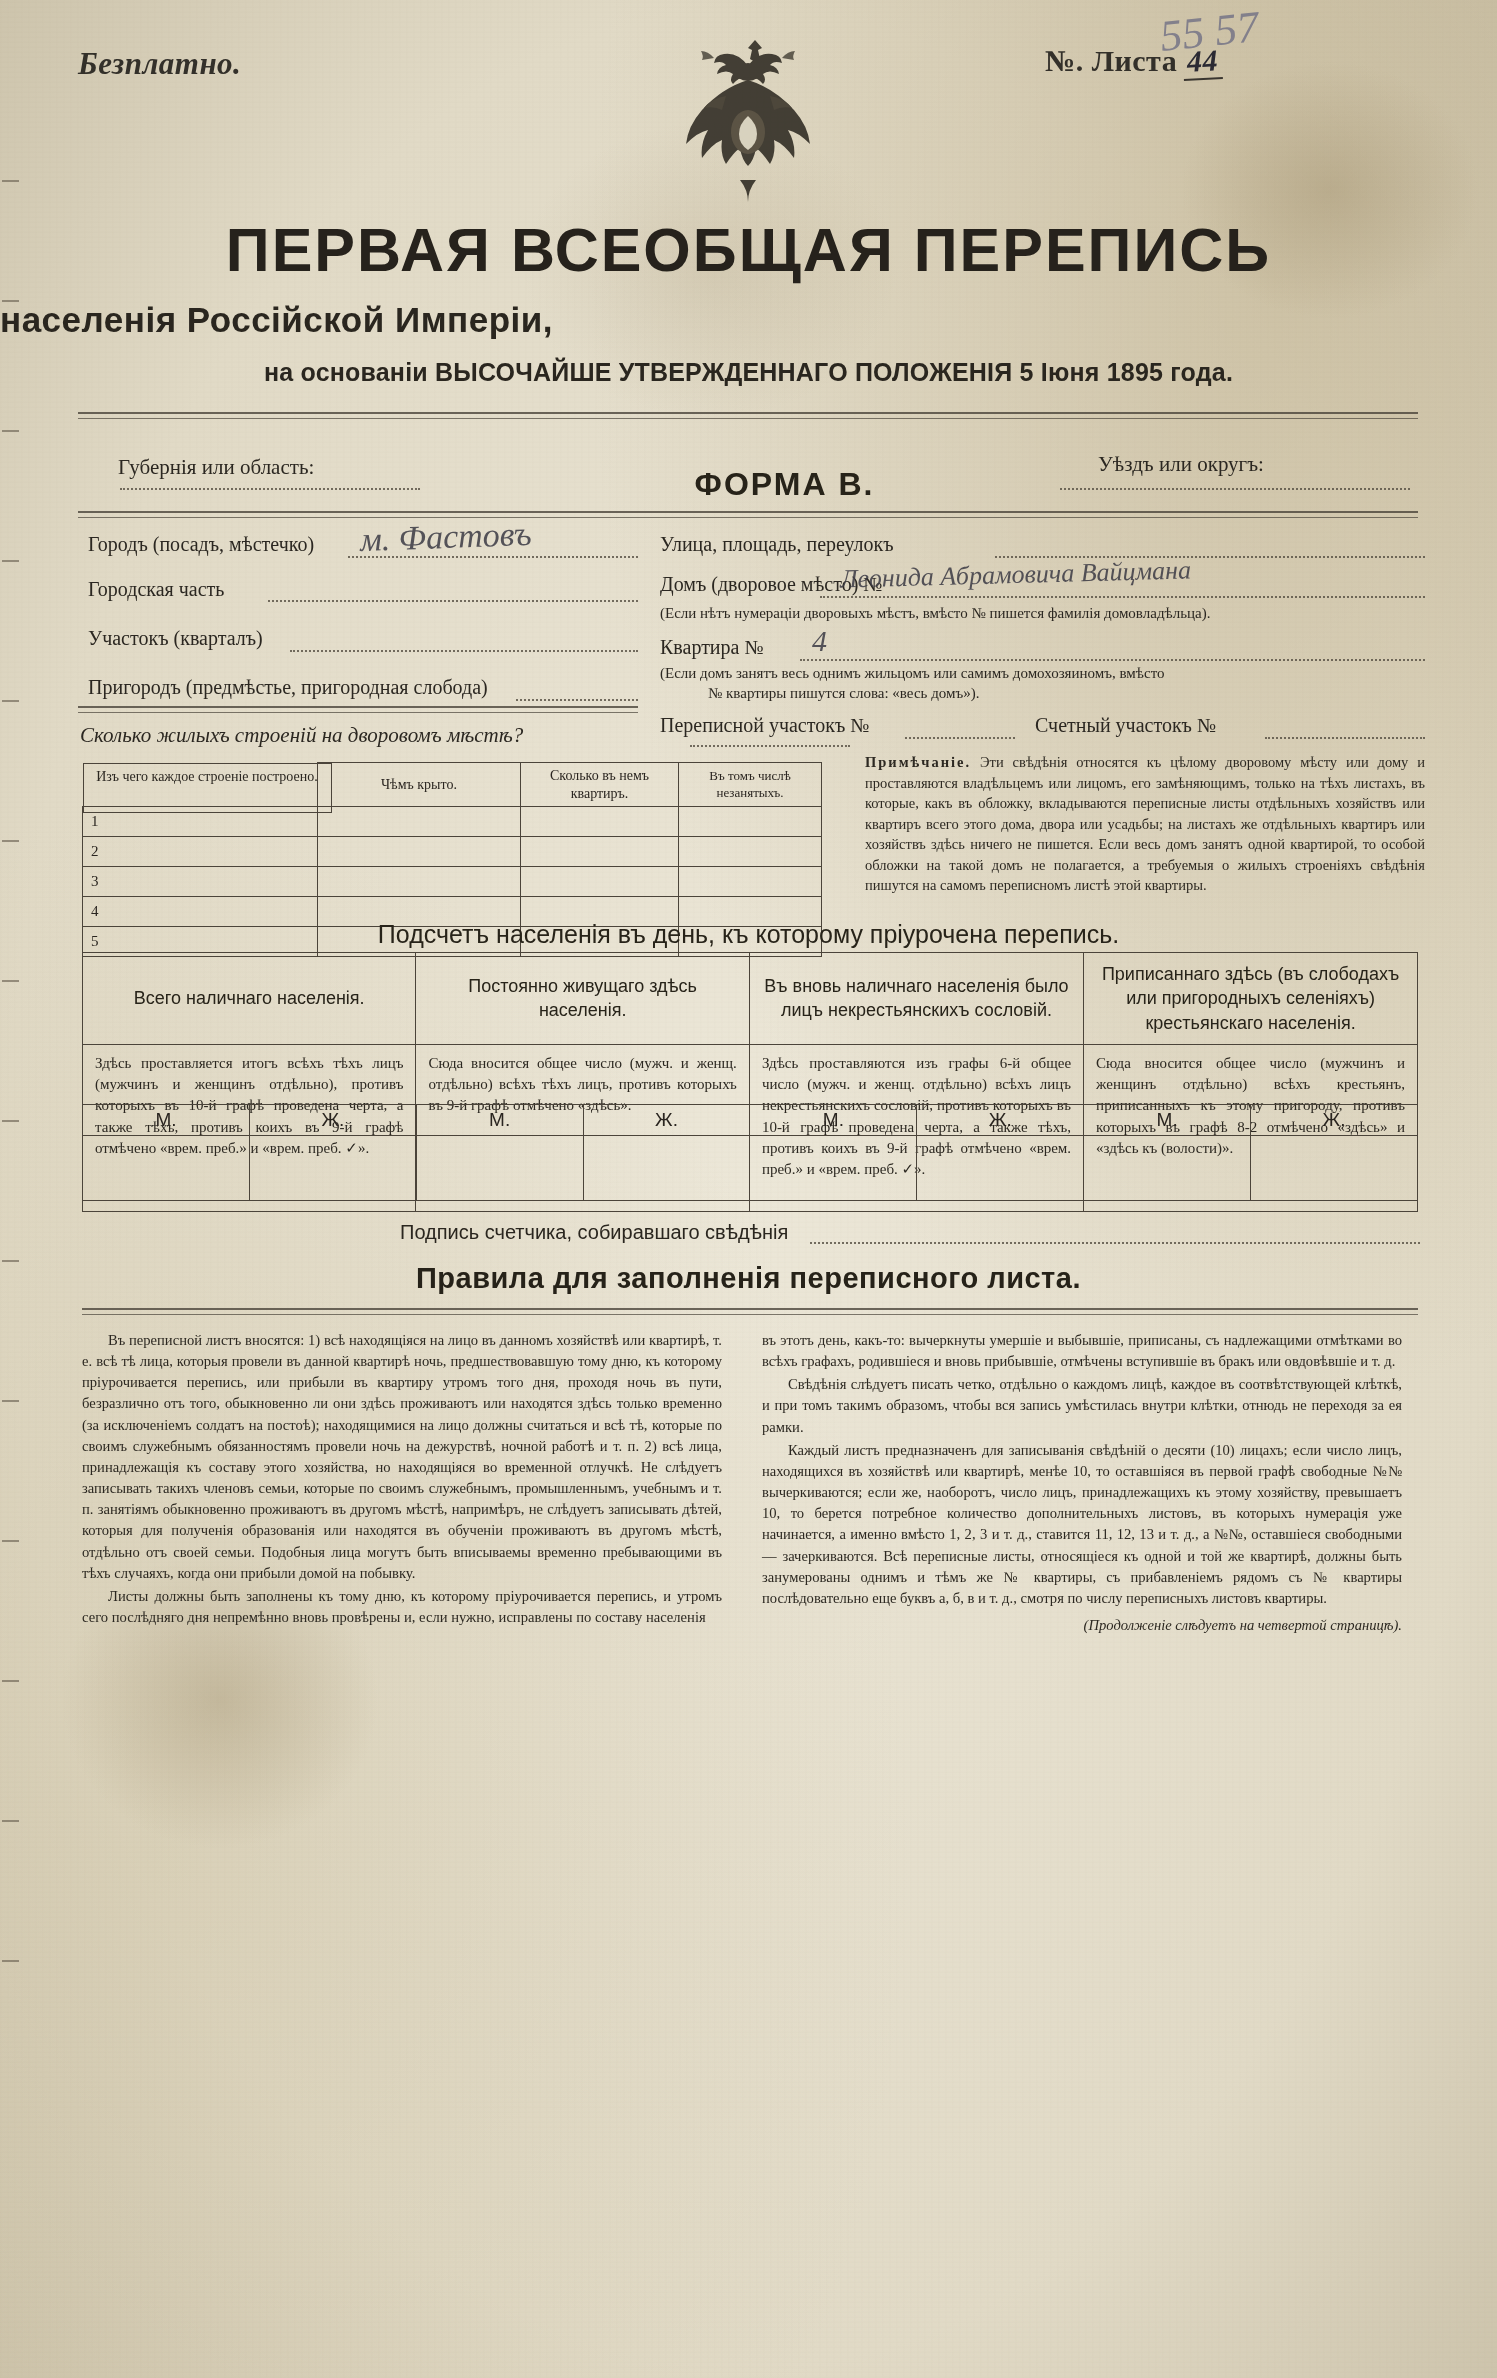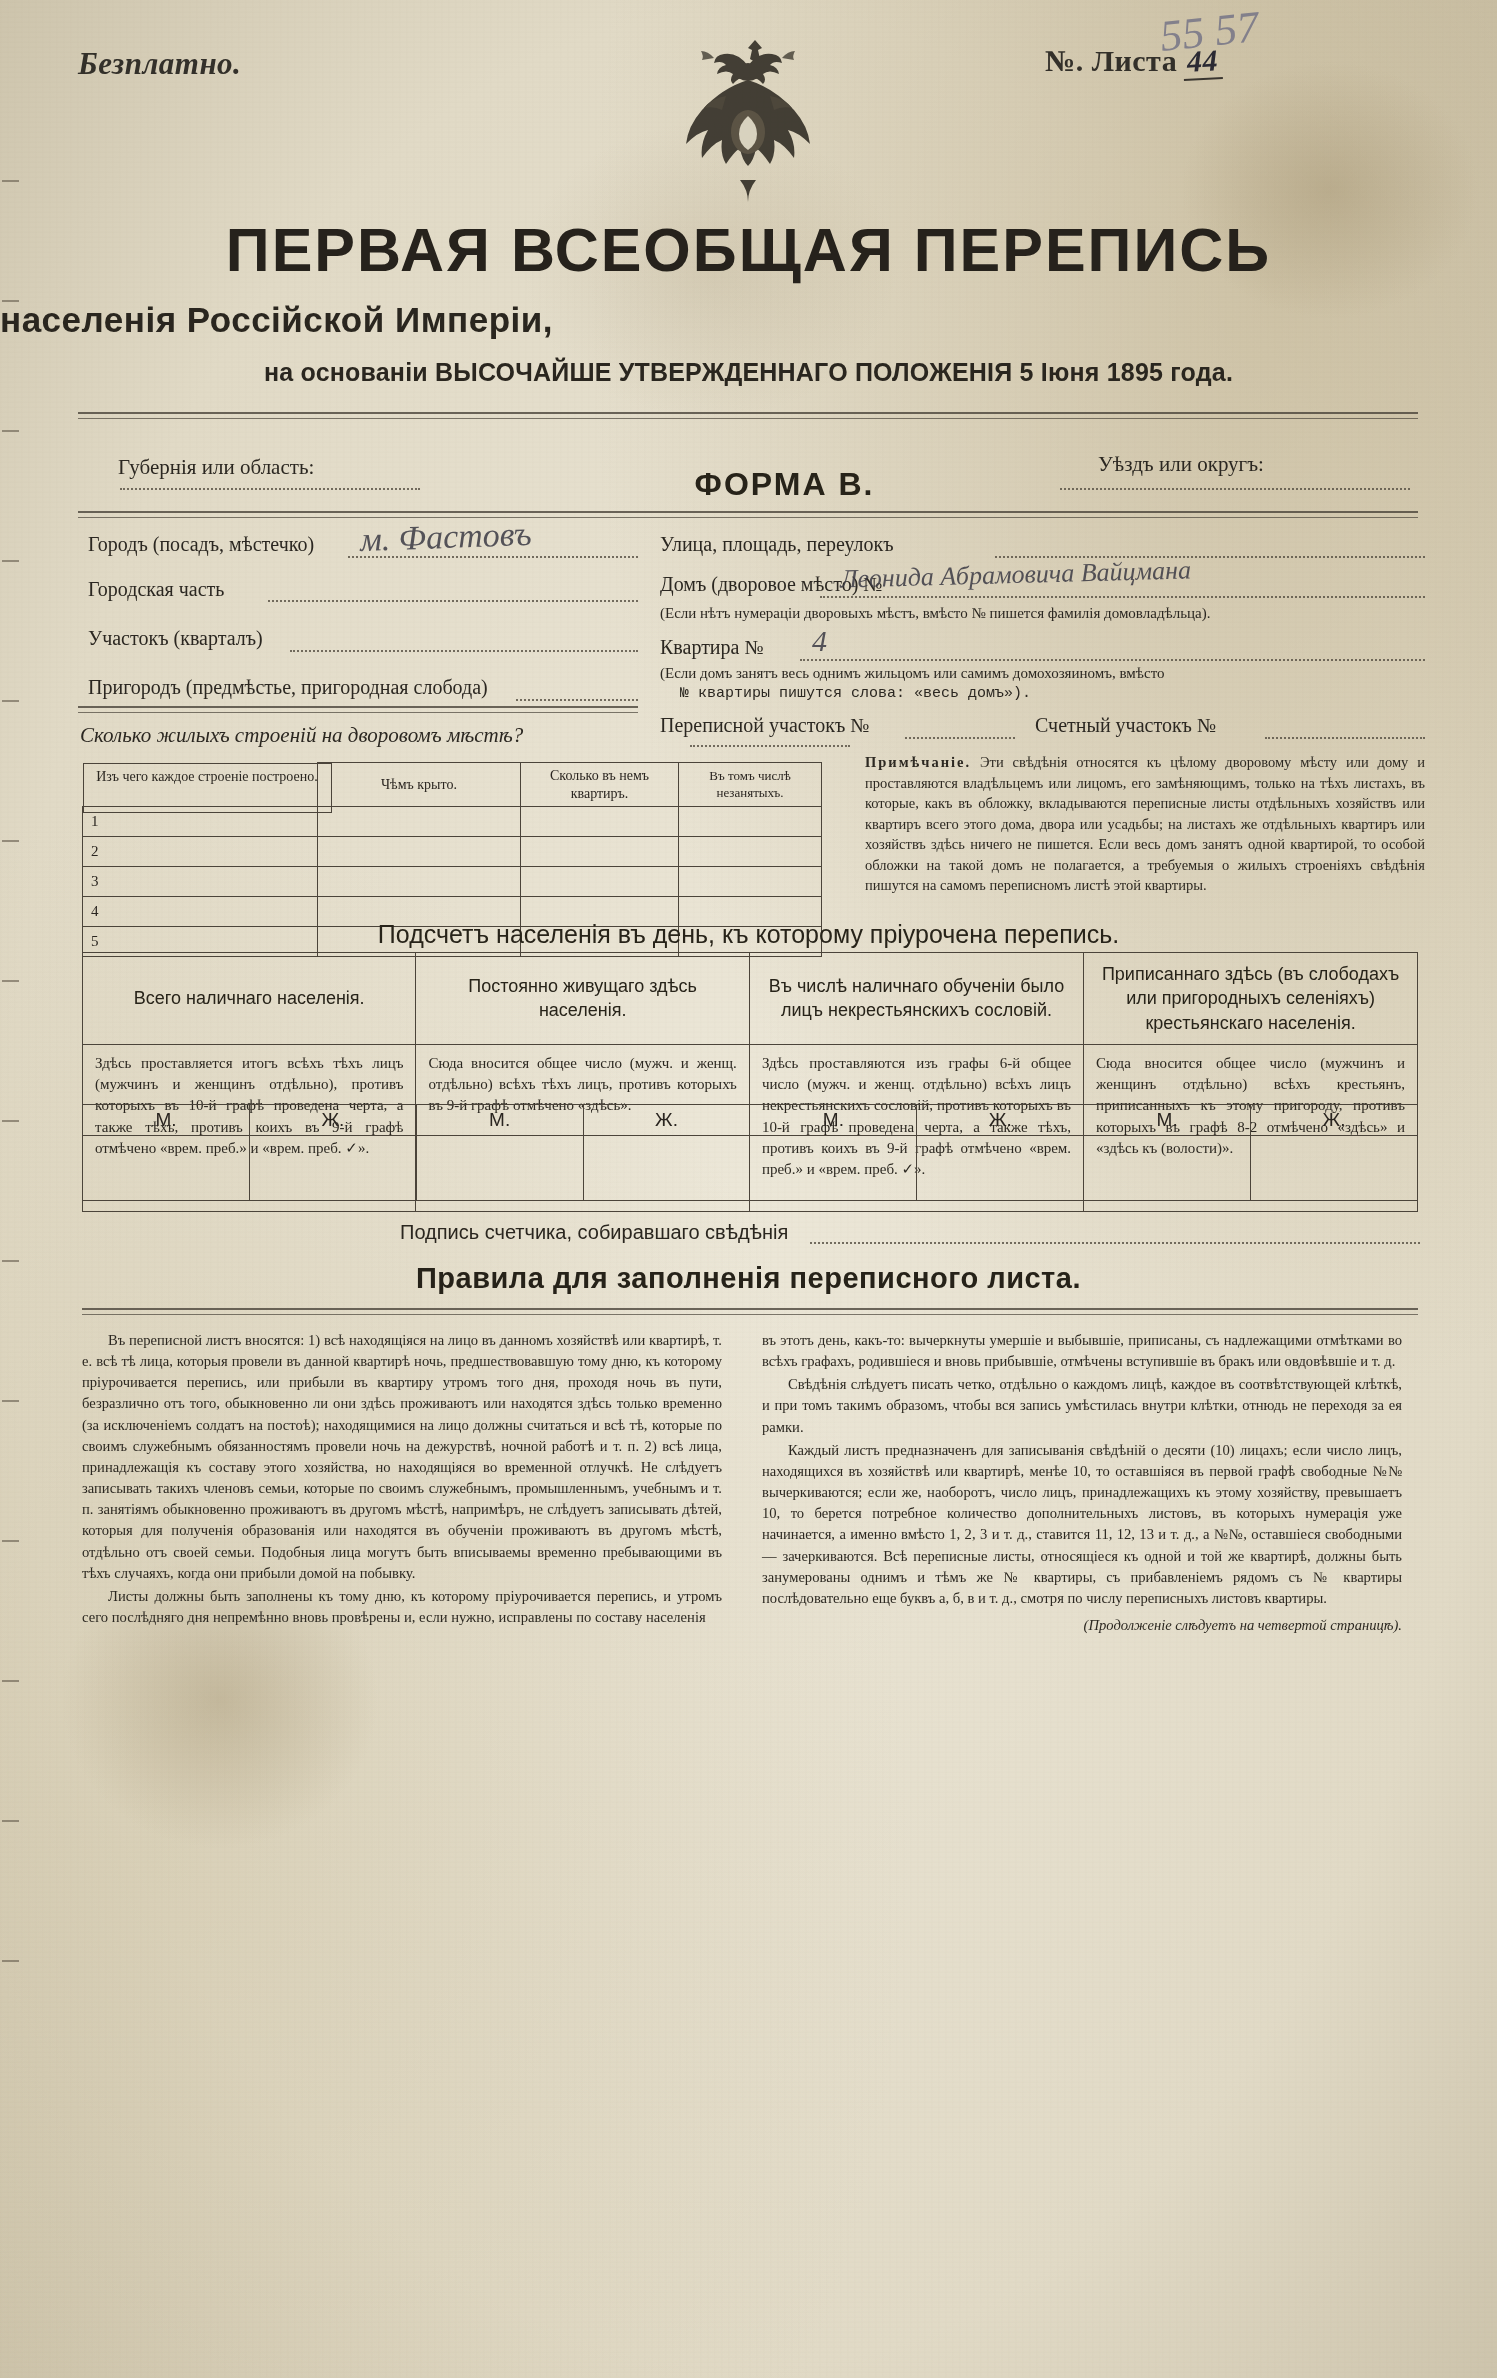--- a/index.html
+++ b/index.html
@@ -247,21 +247,21 @@
 
   <div class="lbl" style="left:660px;top:573px;">Домъ (дворовое мѣсто) №</div>
   <div class="dots" style="left:820px;top:596px;width:605px;"></div>
   <div class="hand" style="left:840px;top:560px;font-size:26px;transform:rotate(-1.5deg);">Леонида Абрамовича Вайцмана</div>
   <div class="lbl xs" style="left:660px;top:605px;font-size:15px;">(Если нѣтъ нумераціи дворовыхъ мѣстъ, вмѣсто № пишется фамилія домовладѣльца).</div>
 
   <div class="lbl" style="left:660px;top:636px;">Квартира №</div>
   <div class="dots" style="left:800px;top:659px;width:625px;"></div>
   <div class="hand" style="left:812px;top:624px;font-size:30px;">4</div>
   <div class="lbl xs" style="left:660px;top:665px;font-size:15px;">(Если домъ занятъ весь однимъ жильцомъ или самимъ домохозяиномъ, вмѣсто</div>
-  <div class="lbl xs" style="left:680px;top:685px;font-size:15px;font-family:Liberation Mono, monospace;">№ квартиры пишутся слова: «весь домъ»).</div>
+  <div class="lbl xs" style="left:708px;top:685px;font-size:15px;">№ квартиры пишутся слова: «весь домъ»).</div>
 
   <div class="lbl" style="left:660px;top:714px;">Переписной участокъ №</div>
   <div class="dots" style="left:905px;top:737px;width:110px;"></div>
   <div class="lbl" style="left:1035px;top:714px;">Счетный участокъ №</div>
   <div class="dots" style="left:1265px;top:737px;width:160px;"></div>
 
   <div class="rule" style="left:78px;top:706px;width:560px;"></div>
   <div class="rule thin" style="left:78px;top:712px;width:560px;"></div>
 
   <div class="q-strings">Сколько жилыхъ строеній на дворовомъ мѣстѣ?</div>
@@ -326,21 +326,21 @@
   <table class="grid" style="left:82px;top:952px;width:1336px;">
     <tbody>
         <tr>
       <td style="width:334px;">
         <div class="bigcell-head">Всего наличнаго населенія.</div>
       </td>
       <td style="width:334px;">
         <div class="bigcell-head">Постоянно живущаго здѣсь населенія.</div>
       </td>
       <td style="width:334px;">
-        <div class="bigcell-head">Въ числѣ наличнаго обученіи было лицъ некрестьянскихъ сословій.</div>
+        <div class="bigcell-head">Въ вновь наличнаго населенія было лицъ некрестьянскихъ сословій.</div>
       </td>
       <td style="width:334px;">
         <div class="bigcell-head">Приписаннаго здѣсь (въ слободахъ или пригородныхъ селеніяхъ) крестьянскаго населенія.</div>
       </td>
     </tr>
     <tr>
       <td class="bigcell-body" style="height:150px;">Здѣсь проставляется итогъ всѣхъ тѣхъ лицъ (мужчинъ и женщинъ отдѣльно), противъ которыхъ въ 10-й графѣ проведена черта, а также тѣхъ, противъ коихъ въ 9-й графѣ отмѣчено «врем. преб.» и «врем. преб. ✓».</td>
       <td class="bigcell-body">Сюда вносится общее число (мужч. и женщ. отдѣльно) всѣхъ тѣхъ лицъ, противъ которыхъ въ 9-й графѣ отмѣчено «здѣсь».</td>
       <td class="bigcell-body">Здѣсь проставляются изъ графы 6-й общее число (мужч. и женщ. отдѣльно) всѣхъ лицъ некрестьянскихъ сословій, противъ которыхъ въ 10-й графѣ проведена черта, а также тѣхъ, противъ коихъ въ 9-й графѣ отмѣчено «врем. преб.» и «врем. преб. ✓».</td>
       <td class="bigcell-body">Сюда вносится общее число (мужчинъ и женщинъ отдѣльно) всѣхъ крестьянъ, приписанныхъ къ этому пригороду, противъ которыхъ въ графѣ 8-2 отмѣчено «здѣсь» и «здѣсь къ (волости)».</td>

